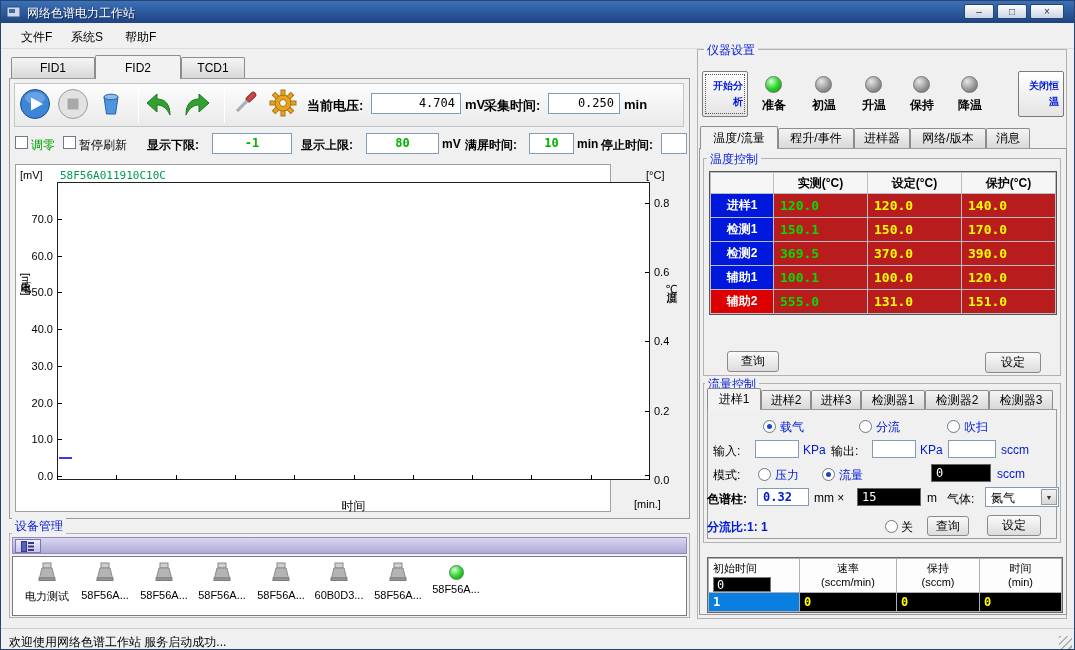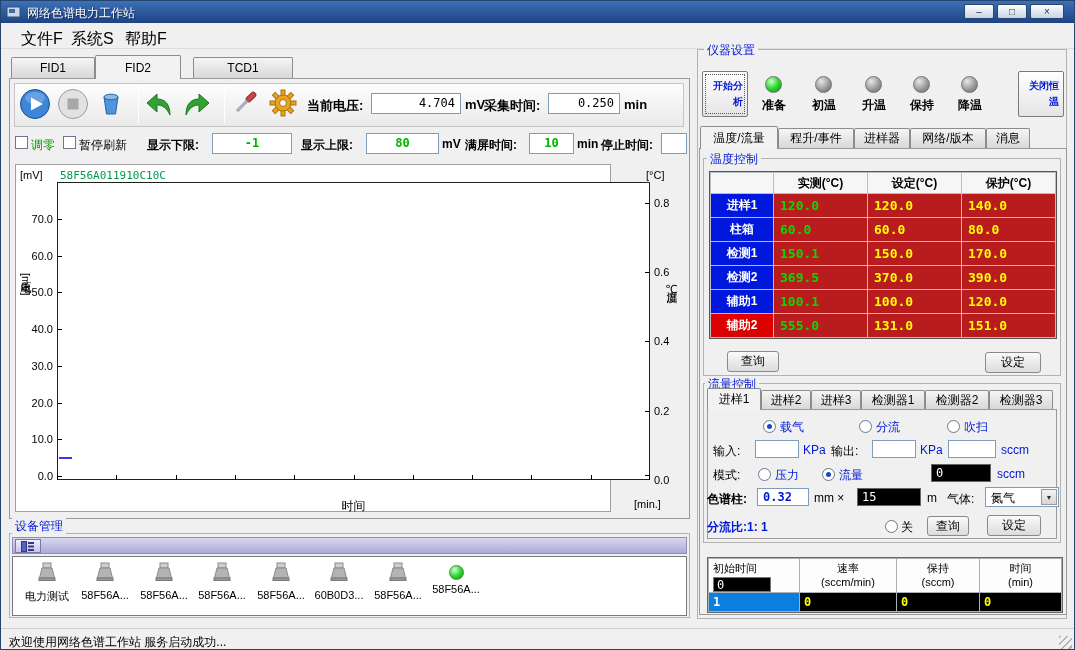--- a/index.html
+++ b/index.html
@@ -22,21 +22,21 @@
 .radio{position:absolute;width:13px;height:13px;border:1px solid #6a7a8a;border-radius:50%;background:#fff}
 .radio.sel::after{content:"";position:absolute;left:3px;top:3px;width:5px;height:5px;border-radius:50%;background:#1b46c8}
 .cb{position:absolute;width:13px;height:13px;border:1px solid #6a7a8a;background:#fff}
 .led{position:absolute;width:17px;height:17px;border-radius:50%;border:1px solid #777}
 .led.on{background:radial-gradient(circle at 35% 30%,#ccffcc,#2ed52e 50%,#009000)}
 .led.off{background:radial-gradient(circle at 35% 30%,#e6e6e6,#9a9a9a 55%,#5f5f5f)}
 .titlebar{position:absolute;left:0;top:0;width:100%;height:22px;background:linear-gradient(#3d70b6,#1d4484)}
 .title-text{position:absolute;left:26px;top:4px;font-size:12px;color:#fff;text-shadow:1px 1px 1px #10244c}
 .wbtn{position:absolute;top:3px;height:15px;background:linear-gradient(#fdfdfd,#c9d4e4);border:1px solid #27456f;border-radius:2px;color:#18304f;font-size:10px;display:flex;align-items:center;justify-content:center}
 .menubar{position:absolute;left:0;top:22px;width:100%;height:26px;background:#f0f0f0;border-bottom:1px solid #dcdcdc}
-.menu-item{position:absolute;top:4px;font-size:16px;color:#000;padding:2px 8px}
+.menu-item{position:absolute;top:4px;font-size:12px;color:#000;padding:2px 8px}
 .toolbar{position:absolute;background:linear-gradient(#fdfdfd,#eaeaea);border:1px solid #c6c6c6}
 .sep{position:absolute;width:1px;background:#b4b4b4;border-right:1px solid #fff}
 .group{position:absolute;border:1px solid #b2b2b2}
 .gtitle{position:absolute;font-size:12px;color:#0018d8;background:#f0f0f0;padding:0 3px;white-space:nowrap;z-index:3}
 .bigbtn{position:absolute;width:46px;height:46px;background:linear-gradient(#ffffff,#e4e4e4);border:1px solid #7a7a7a;border-radius:2px;font-size:10px;font-weight:bold;color:#0018d8;text-align:right;line-height:16px;padding:6px 4px 0;word-break:break-all}
 .focus{outline:1px dotted #555;outline-offset:-4px}
 .ledlbl{position:absolute;width:34px;text-align:center;font-size:12px;font-weight:bold;color:#000}
 .chart{position:absolute;background:#fff;border:1px solid #a0a0a0}
 .plot{position:absolute;background:#fff;border:1px solid #202020}
 .ytick{position:absolute;left:0;width:37px;text-align:right;font-size:11px;color:#000}
@@ -94,21 +94,21 @@
   </div>
 
   <div class="menubar">
     <span class="menu-item" style="left:12px">文件F</span>
     <span class="menu-item" style="left:62px">系统S</span>
     <span class="menu-item" style="left:116px">帮助F</span>
   </div>
 
   <div class="tab" style="left:10px;top:56px;width:84px;height:21px">FID1</div>
   <div class="tab on" style="left:94px;top:54px;width:86px;height:24px">FID2</div>
-  <div class="tab" style="left:192px;top:56px;width:100px;height:21px">TCD1</div>
+  <div class="tab" style="left:180px;top:56px;width:64px;height:21px">TCD1</div>
 
   <div class="page" style="left:8px;top:77px;width:681px;height:441px"></div>
 
   <div class="toolbar" style="left:13px;top:82px;width:670px;height:44px"></div>
   <svg class="abs" style="left:18px;top:87px" width="32" height="32">
       <circle cx="16" cy="16" r="14.5" fill="#3d85d6" stroke="#1b4f96"></circle>
       <ellipse cx="16" cy="10" rx="10" ry="6" fill="#7db0e8" opacity="0.65"></ellipse>
       <polygon points="12,9.5 24,16 12,22.5" fill="#fff"></polygon>
     </svg>
   <svg class="abs" style="left:56px;top:87px" width="32" height="32">
@@ -313,26 +313,20 @@
       <th>设定(°C)</th>
       <th>保护(°C)</th>
     </tr>
     <tr>
       <td class="rl">进样1</td>
       <td class="v a">120.0</td>
       <td class="v">120.0</td>
       <td class="v">140.0</td>
     </tr>
     <tr>
-      <td class="rl">柱箱</td>
-      <td class="v a">60.0</td>
-      <td class="v">60.0</td>
-      <td class="v">80.0</td>
-    </tr>
-    <tr>
       <td class="rl">检测1</td>
       <td class="v a">150.1</td>
       <td class="v">150.0</td>
       <td class="v">170.0</td>
     </tr>
     <tr>
       <td class="rl">检测2</td>
       <td class="v a">369.5</td>
       <td class="v">370.0</td>
       <td class="v">390.0</td>

